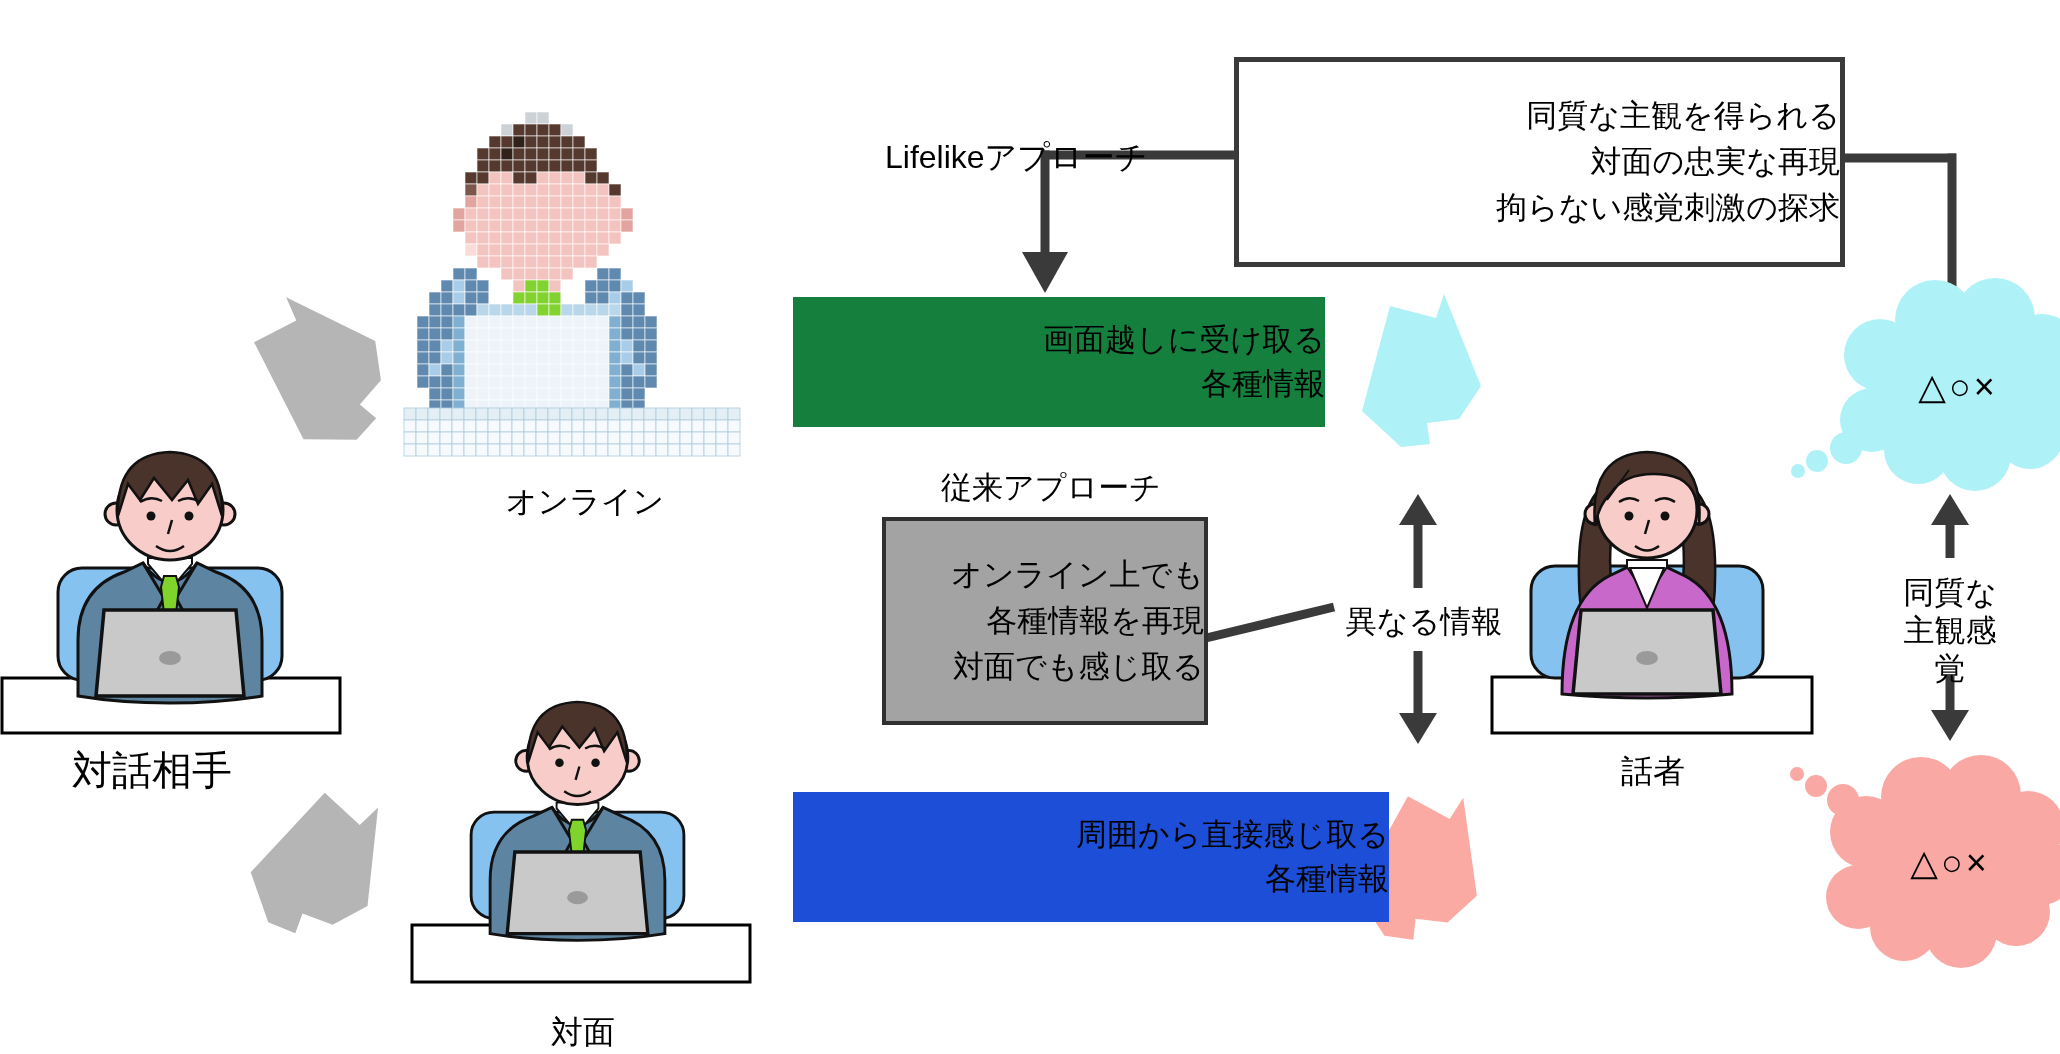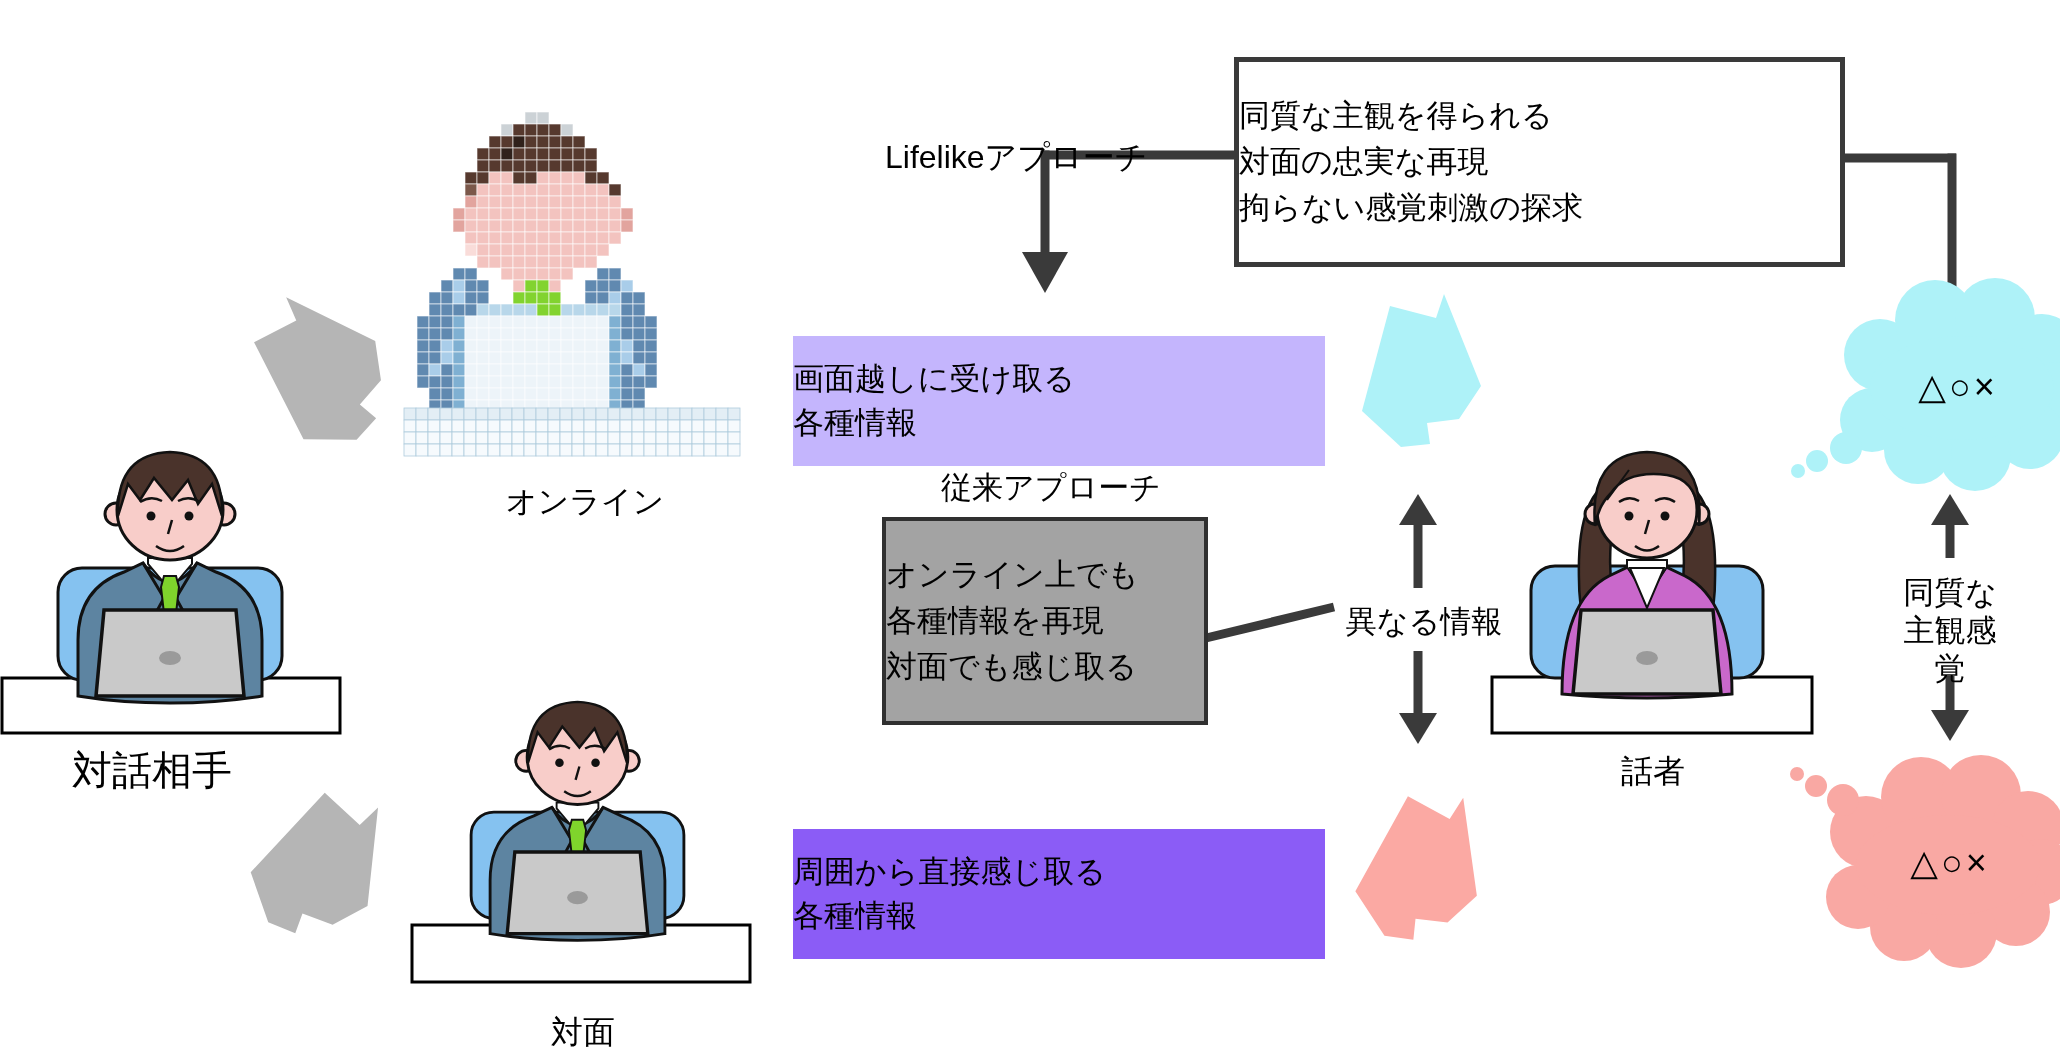--- a/index.html
+++ b/index.html
@@ -3,27 +3,27 @@
 <meta charset="utf-8">
 <style>
   html,body{margin:0;padding:0;background:#ffffff;}
   #stage{position:relative;width:2060px;height:1054px;overflow:hidden;background:#fff;
          font-family:"Liberation Sans","DejaVu Sans",sans-serif;color:#000;}
   #art{position:absolute;left:0;top:0;}
   .abs{position:absolute;}
   .ctr{transform:translateX(-50%);text-align:center;}
   .lbl{font-size:31px;line-height:36px;white-space:nowrap;}
   .panel{box-sizing:border-box;display:flex;flex-direction:column;justify-content:center;
-         align-items:flex-start;text-align:center;}
+         align-items:flex-end;text-align:center;}
   .panel .ln{font-size:31px;line-height:46px;white-space:nowrap;}
   .tint .ln{line-height:44px;}
   #box-goal{left:1234px;top:57px;width:611px;height:210px;border:5px solid #3a3a3a;background:#fff;}
   #box-conv{left:882px;top:517px;width:326px;height:208px;border:4px solid #303030;background:#a3a3a3;}
-  #box-screen{left:793px;top:297px;width:532px;height:130px;background:#c4b5fd;margin-top:39px;}
-  #box-direct{left:793px;top:829px;width:532px;height:130px;background:#8b5cf6;}
+  #box-screen{left:793px;top:297px;width:532px;height:130px;background:#15803d;}
+  #box-direct{left:793px;top:792px;width:596px;height:130px;background:#1d4ed8;}
   .cloudtxt{font-size:36px;letter-spacing:3px;white-space:nowrap;}
 </style>
 </head>
 <body>
 
 <div id="stage">
 
 <svg id="art" width="2060" height="1054" viewBox="0 0 2060 1054">
   <defs>
 

